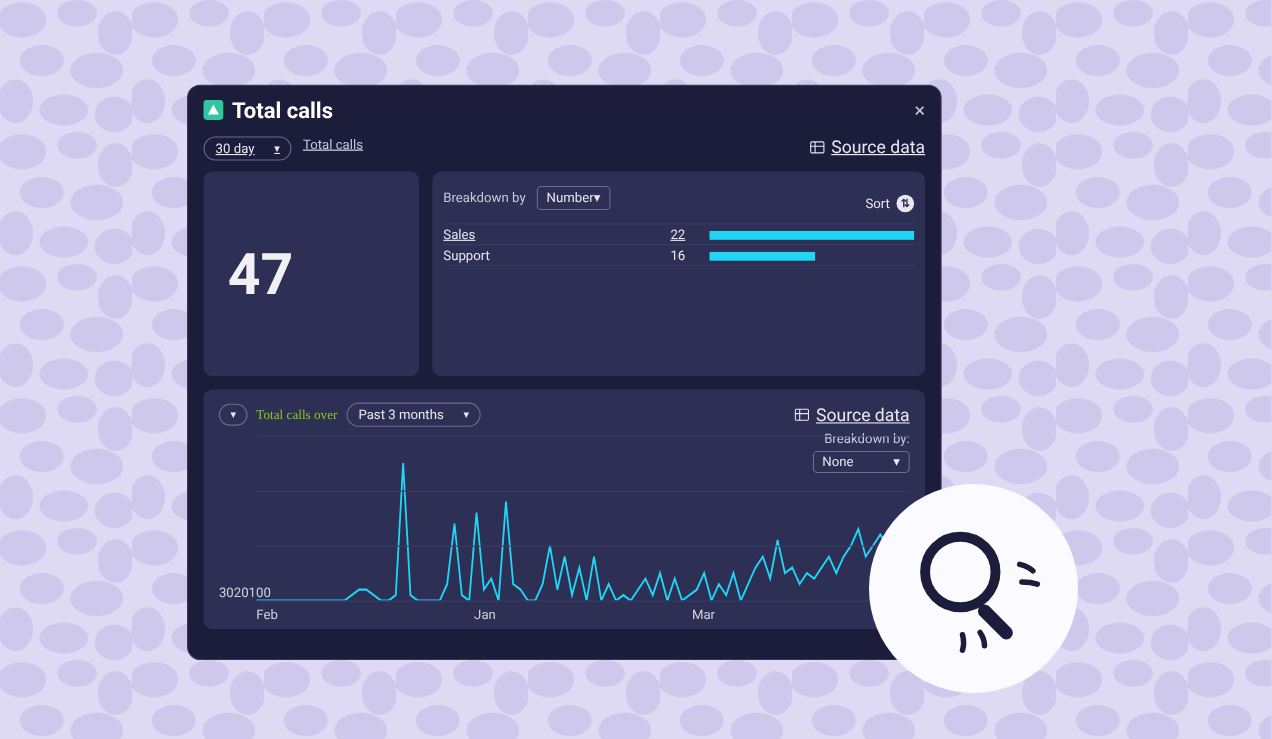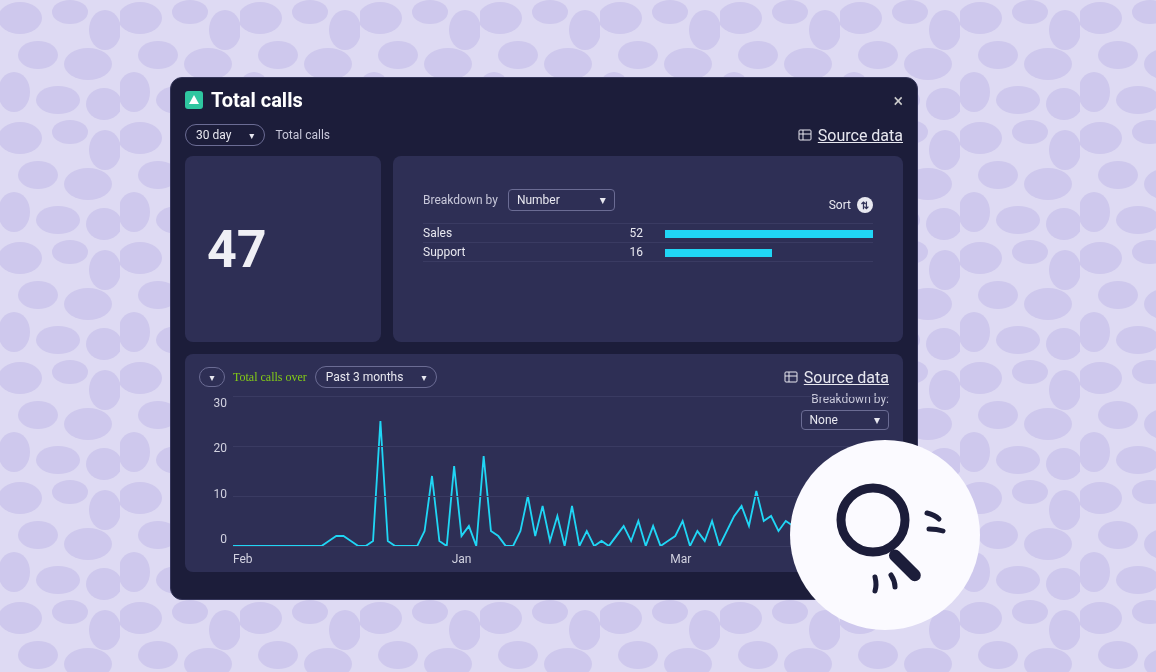--- a/index.html
+++ b/index.html
@@ -13,21 +13,21 @@
   }
   .bg-pattern {
     position: absolute;
     inset: 0;
     z-index: 0;
   }
   .window {
     position: absolute;
     left: 170px;
     top: 77px;
-    width: 748px;
+    width: 686px;
     height: 523px;
     background: #1c1d3a;
     border: 1px solid #35365a;
     border-radius: 12px;
     z-index: 1;
     color: #e8e8f0;
     font-size: 13px;
     overflow: hidden;
   }
   .titlebar {
@@ -40,22 +40,23 @@
     display: flex; align-items: center; justify-content: center;
     margin-right: 8px;
   }
   .titlebar .title { font-size: 20px; font-weight: 700; color: #fff; }
   .titlebar .close {
     margin-left: auto; color: #ccc; font-size: 18px; cursor: pointer;
   }
   .content { padding: 4px 14px 14px 14px; }
   .topbar {
     display: flex;
-    align-items: center;
+    align-items: flex-start;
     margin-bottom: 10px;
+    text-decoration: underline;
   }
   .pill {
     background: transparent;
     border: 1px solid #6b6c94;
     border-radius: 14px;
     padding: 3px 10px;
     color: #e8e8f0;
     font-size: 12px;
     display: inline-flex;
     align-items: center;
@@ -69,59 +70,59 @@
     display: inline-flex; align-items: center; gap: 6px;
     color: #e8e8f0; text-decoration: underline; cursor: pointer;
     font-size: 16px;
   }
   .panels-row {
     display: flex; gap: 12px;
   }
   .panel {
     background: #2e2f55;
     border-radius: 8px;
-    padding: 30px;
+    padding: 10px;
   }
   .kpi-panel {
     width: 196px; height: 186px;
     display: flex; align-items: center;
     padding-left: 22px;
   }
   .kpi-number { font-size: 52px; font-weight: 700; color: #f0f0f5; }
   .breakdown-panel {
     flex: 1; height: 186px;
   }
   .breakdown-head {
     display: flex; align-items: center; margin-bottom: 10px;
   }
   .breakdown-head .lbl { font-size: 12px; color: #c8c8da; margin-right: 10px; }
   .select-box {
     border: 1px solid #6b6c94;
     border-radius: 4px;
     padding: 3px 8px;
     font-size: 12px;
-    display: inline-flex; align-items: center; gap: 40px;
+    display: inline-flex; align-items: center; 
     cursor: pointer;
   }
   .sort-ctl {
     margin-left: auto; display: inline-flex; align-items: center; gap: 6px;
     font-size: 12px; cursor: pointer; margin-top: 11px;
   }
   .sort-icon {
     width: 16px; height: 16px; border-radius: 50%; background: #e8e8f0;
     color: #2e2f55; display: flex; align-items: center; justify-content: center;
     font-size: 10px; font-weight: bold;
   }
   .bd-row {
     display: flex; align-items: center;
     padding: 2px 0;
     border-bottom: 1px solid #3a3b62;
     font-size: 12px;
   }
-  .bd-row:first-of-type { border-top: 1px solid #3a3b62; }
+  .bd-row:first-of-type { border-top: 1px solid #3a3b62; text-decoration: underline; }
   .bd-name { width: 190px; }
   .bd-val { width: 30px; text-align: right; margin-right: 22px; }
   .bd-bar-track { flex: 1; height: 10px; position: relative; }
   .bd-bar { position: absolute; left: 0; top: 2px; height: 8px; background: #20d6f5; }
 
   .chart-panel {
     margin-top: 12px;
     padding: 12px 14px 6px 14px;
   }
   .chart-topbar { display: flex; align-items: center; gap: 8px; margin-bottom: 8px; }
@@ -131,21 +132,21 @@
     display: inline-flex; align-items: center; justify-content: center;
     cursor: pointer;
   }
   .chart-topbar .label { font-size: 12px; color: #84cc16; font-family: Liberation Serif, serif; }
   .chart-area-wrap { position: relative; }
   .chart-area {
     display: flex;
   }
   .yaxis {
     width: 34px;
-    display: flex; flex-direction: column; justify-content: space-between;
+    display: flex; flex-direction: row; justify-content: space-between;
     height: 150px; font-size: 12px; color: #d2d2e0;
     align-items: flex-end; padding-right: 6px;
   }
   .plot {
     flex: 1; position: relative; height: 150px;
   }
   .gridline { position: absolute; left: 0; right: 0; height: 1px; background: #3a3b62; }
   .xaxis {
     display: flex; margin-left: 34px; margin-top: 6px;
     font-size: 12px; color: #d2d2e0;
@@ -235,21 +236,21 @@
             <span class="chev">▾</span>
           </div>
           <div class="sort-ctl">
             <span>Sort</span>
             <span class="sort-icon">⇅</span>
           </div>
         </div>
         <div id="bd-rows">
             <div class="bd-row">
               <span class="bd-name">Sales</span>
-              <span class="bd-val">52</span>
+              <span class="bd-val">22</span>
               <span class="bd-bar-track">
                 <span class="bd-bar" style="width:100%"></span>
               </span>
             </div>
             <div class="bd-row">
               <span class="bd-name">Support</span>
               <span class="bd-val">16</span>
               <span class="bd-bar-track">
                 <span class="bd-bar" style="width:51.61290322580645%"></span>
               </span>

